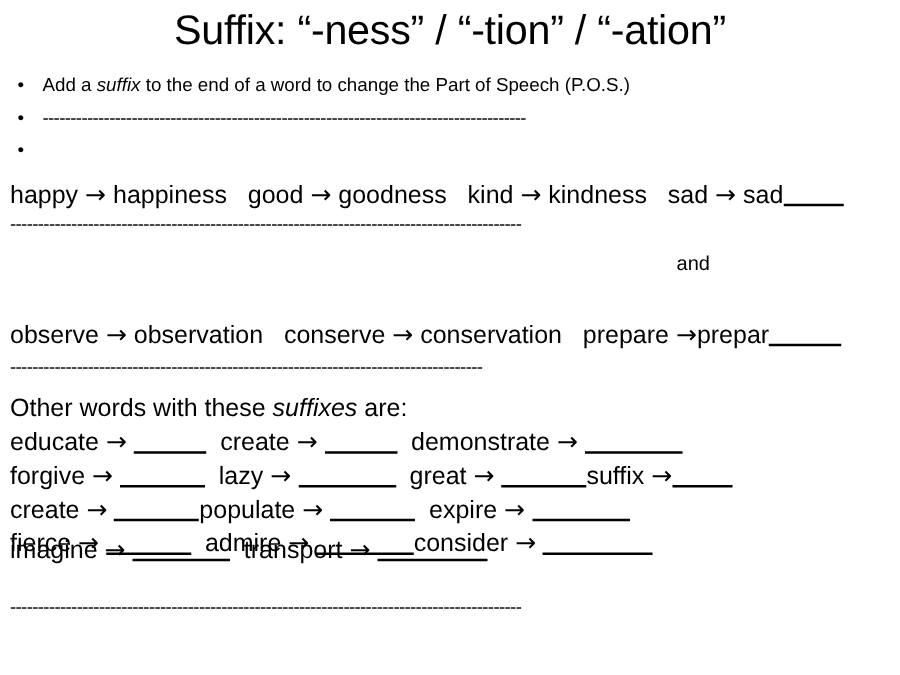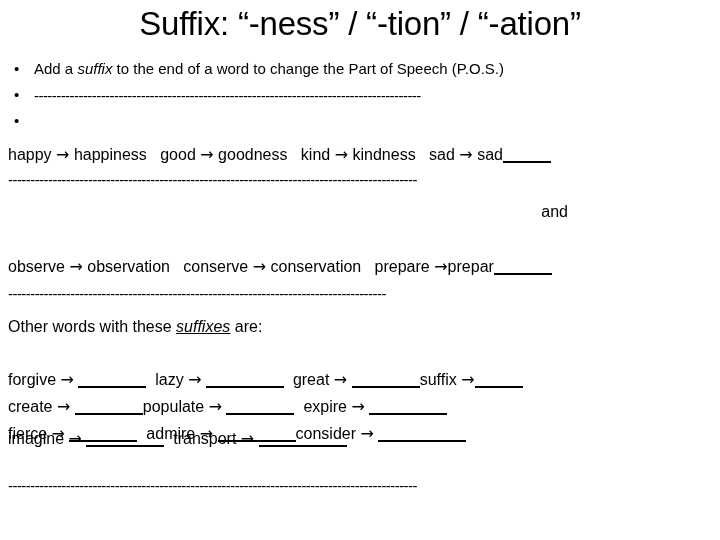--- a/index.html
+++ b/index.html
@@ -53,38 +53,38 @@
   }
   .bullet-row .dot {
     position: absolute;
     left: 8px;
     top: 0;
     font-size: 15px;
     line-height: 26px;
   }
   .bi { font-style: italic; font-weight: normal; }
   .b  { font-weight: bold; }
-  .i  { font-style: italic; text-decoration: underline; }
+  .i  { font-style: italic; }
 
   
   .dashrule {
     font-size: 15px;
     line-height: 26px;
     letter-spacing: -0.55px;
     overflow: hidden;
     display: inline-block;
     white-space: nowrap;
     vertical-align: middle;
   }
 
   
   .line {
     position: absolute;
     left: 8px;
-    font-size: 16px;
+    font-size: 20px;
     line-height: 24px;
     white-space: nowrap;
   }
   .line.indent { left: 14px; }
 
   .blank {
     display: inline-block;
     border-bottom: 2px solid #000;
     vertical-align: -3px;
   }
@@ -166,20 +166,31 @@
     <span><span>prepare</span>
       <span class="arrow">→</span><span>prepar</span><span class="blank bl-6"></span></span>
   </div>
 
   <div class="rule-wrap" style="top:284px"> -------------------------------------------------------------------------------------</div>
 
   <div class="line" style="top:315px">
     <span>Other words with these </span><span class="i">suffixes</span><span> are:</span>
   </div>
 
+  <div class="line" style="top:341px">
+    <span><span>educate</span>
+      <span class="arrow">→</span>
+      <span class="blank bl-6"></span></span>&nbsp;
+    <span><span>create</span>
+      <span class="arrow">→</span>
+      <span class="blank bl-6"></span></span>&nbsp;
+    <span><span>demonstrate</span>
+      <span class="arrow">→</span>
+      <span class="blank bl-8"></span></span>
+  </div>
 
   <div class="line" style="top:368px">
     <span><span>forgive</span>
       <span class="arrow">→</span>
       <span class="blank bl-7"></span></span>&nbsp;
     <span><span>lazy</span>
       <span class="arrow">→</span>
       <span class="blank bl-8"></span></span>&nbsp;
     <span><span>great</span>
       <span class="arrow">→</span>

